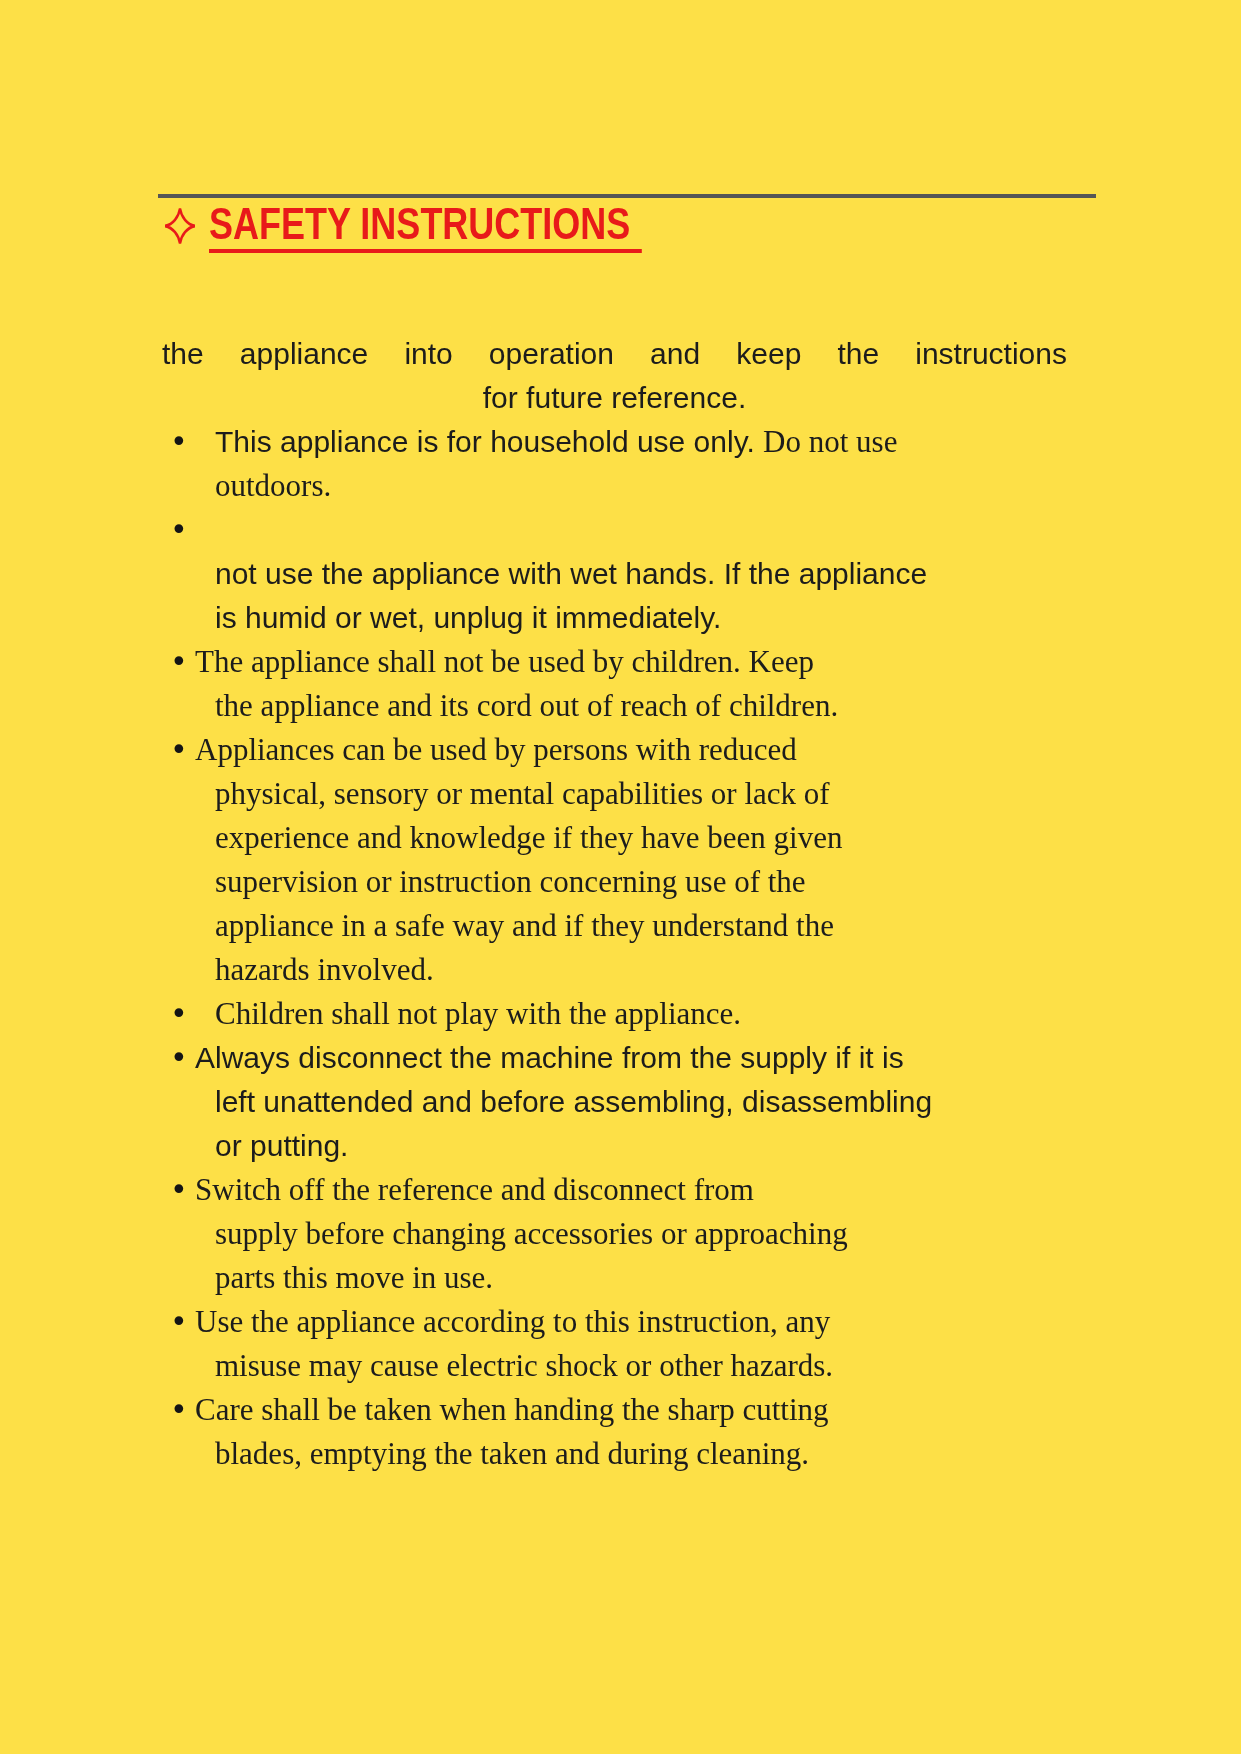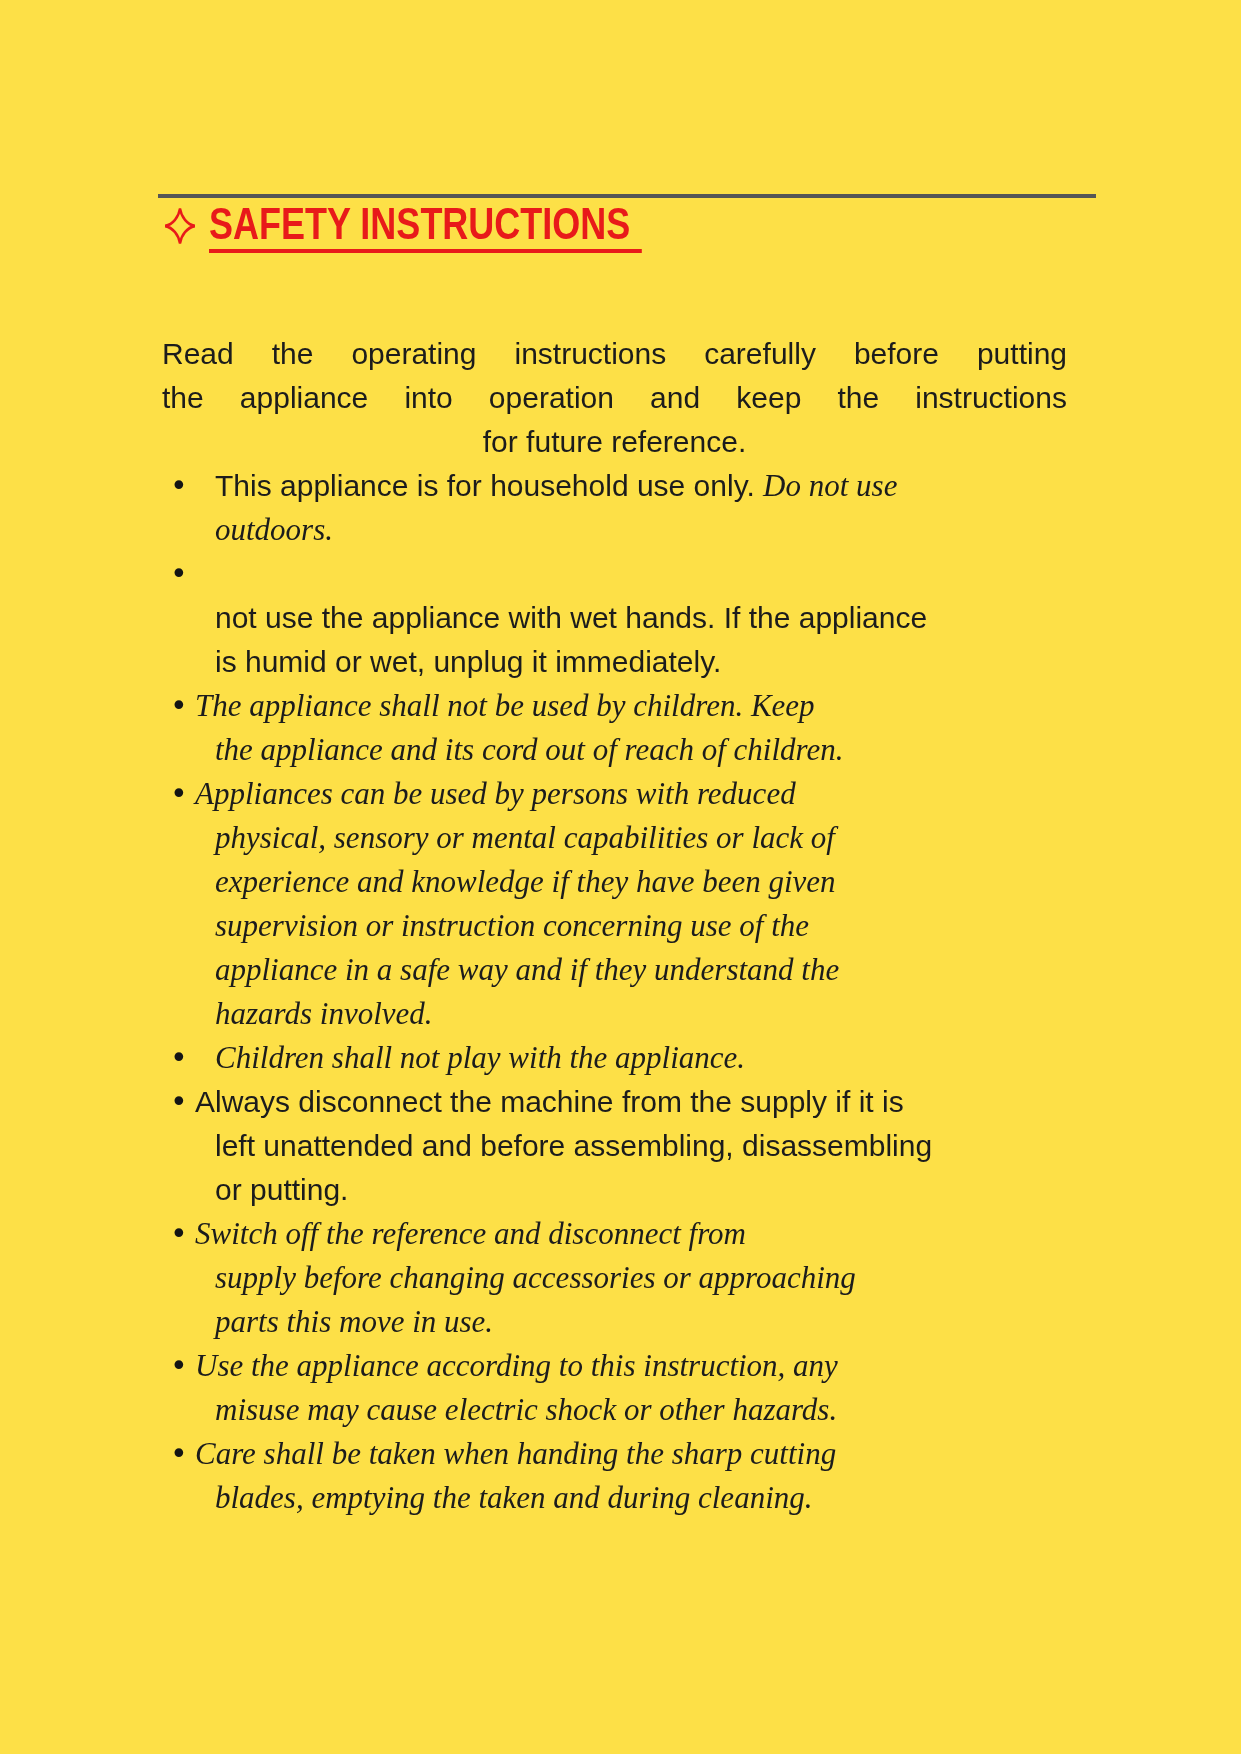--- a/index.html
+++ b/index.html
@@ -60,21 +60,21 @@
   
   .content {
     position: absolute;
     left: 162px;
     top: 332px;
     width: 905px;
     font-size: 30px;
     line-height: 44px;
   }
   .f-sans  { font-family: "Liberation Sans", sans-serif;  font-size: 30px; }
-  .f-serif { font-family: "Liberation Serif", serif;      font-size: 31px; font-style: italic; }
+  .f-serif { font-family: "Liberation Serif", serif;      font-size: 31px; }
   .intro div { width: 905px; }
   .jline { text-align: justify; text-align-last: justify; }
   .jlast { text-align: center; }
   
   ul.safety-list {
     list-style: none;
     margin: 0;
     padding: 0;
     width: 940px;
   }
@@ -105,21 +105,20 @@
   <div class="heading">
     <svg class="star" viewBox="0 0 40 40" preserveAspectRatio="none" aria-hidden="true">
       <path d="M20 1.5 C21.8 11 29 18.2 38.5 20 C29 21.8 21.8 29 20 38.5 C18.2 29 11 21.8 1.5 20 C11 18.2 18.2 11 20 1.5 Z" fill="none" stroke="#e81a1a" stroke-width="3"></path>
     </svg>
     <span class="heading-title">SAFETY INSTRUCTIONS</span>
   </div>
 
   <div class="content">
 
     <div class="intro f-sans">
-      <div class="jline">Read the operating instructions carefully before putting</div>
       <div class="jline">the appliance into operation and keep the instructions</div>
       <div class="jlast">for future reference.</div>
     </div>
 
     <ul class="safety-list" id="safety-list">
         <li class="li-a"><span class="bullet">•</span><span><span class="f-sans">This appliance is for household use only. </span><span class="f-serif">Do not use</span><br><span class="f-serif">outdoors.</span></span></li>
         <li class="li-b"><span class="bullet">•</span><span><br><span class="f-sans">not use the appliance with wet hands. If the appliance</span><br><span class="f-sans">is humid or wet, unplug it immediately.</span></span></li>
         <li class="li-b"><span class="bullet">•</span><span><span class="f-serif">The appliance shall not be used by children. Keep</span><br><span class="f-serif">the appliance and its cord out of reach of children.</span></span></li>
         <li class="li-b"><span class="bullet">•</span><span><span class="f-serif">Appliances can be used by persons with reduced</span><br><span class="f-serif">physical, sensory or mental capabilities or lack of</span><br><span class="f-serif">experience and knowledge if they have been given</span><br><span class="f-serif">supervision or instruction concerning use of the</span><br><span class="f-serif">appliance in a safe way and if they understand the</span><br><span class="f-serif">hazards involved.</span></span></li>
         <li class="li-a"><span class="bullet">•</span><span><span class="f-serif">Children shall not play with the appliance.</span></span></li>

